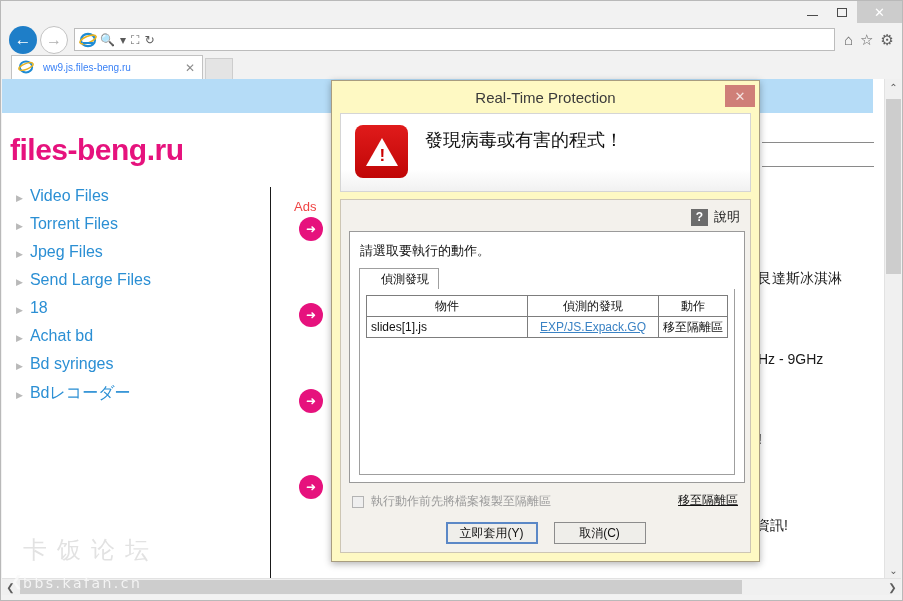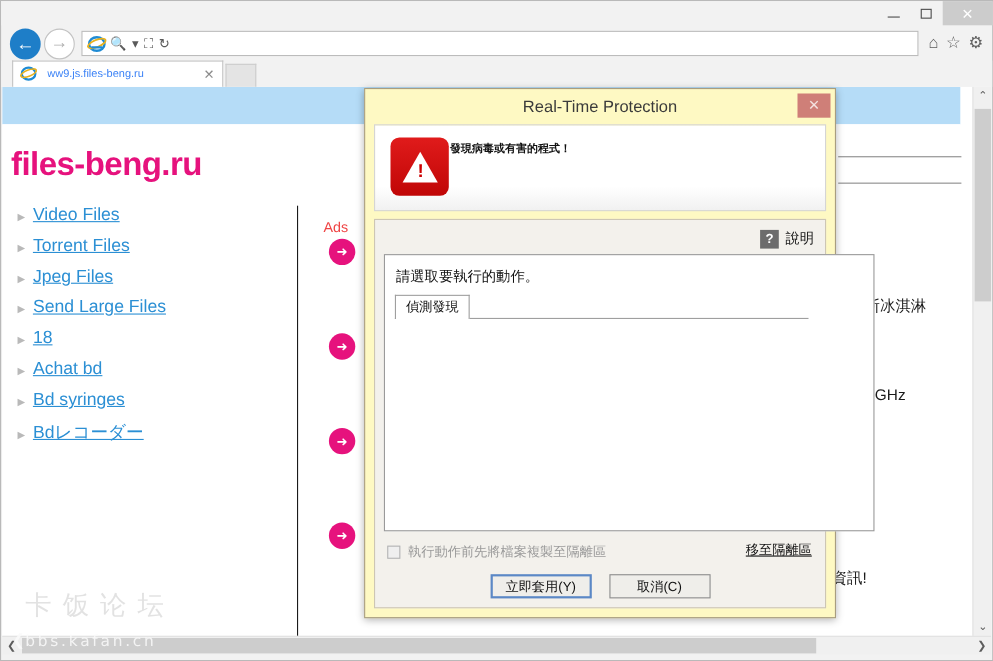--- a/index.html
+++ b/index.html
@@ -265,21 +265,20 @@
   }
   .link-arrow {
     color: #b9b9b9;
     font-size: 9px;
     margin-right: 7px;
     line-height: 1;
   }
   .link-item a {
     color: #2b8fd4;
     font-size: 16px;
-    text-decoration: underline;
     white-space: nowrap;
   }
   .col-divider {
     position: absolute;
     left: 268px; top: 74px;
     width: 1px; height: 410px;
     background: #1a1a1a;
   }
   .ads-head {
     position: absolute;
@@ -449,23 +448,23 @@
     position: absolute;
     left: -2px; top: 9px;
     width: 4px; height: 18px;
     color: #cc0000;
     font-size: 17px;
     font-weight: bold;
     line-height: 17px;
   }
   .warn-text {
     position: absolute;
-    left: 68px; top: 14px;
-    font-size: 10px;
-    font-weight: bold;
+    left: 84px; top: 14px;
+    font-size: 18px;
+    font-weight: normal;
     color: #111111;
   }
   .dlg-body {
     position: absolute;
     left: 8px; top: 118px;
     width: 411px; height: 354px;
     background: #f3f1ec;
     border: 1px solid #cdc6b4;
     box-sizing: border-box;
   }
@@ -486,21 +485,21 @@
     align-items: center;
     justify-content: center;
   }
   .help-label {
     font-size: 13px;
     color: #1b1b1b;
   }
   .panel {
     position: absolute;
     left: 8px; top: 31px;
-    width: 446px; height: 252px;
+    width: 396px; height: 252px;
     background: #ffffff;
     border: 1px solid #9a9a9a;
     box-sizing: border-box;
   }
   .panel-instr {
     position: absolute;
     left: 10px; top: 10px;
     font-size: 13px;
     color: #111111;
   }
@@ -510,21 +509,21 @@
     width: 376px; height: 22px;
   }
   .tab-btn {
     position: absolute;
     left: 0; top: 0;
     height: 22px;
     background: #ffffff;
     border: 1px solid #9f9f9f;
     border-bottom: none;
     box-sizing: border-box;
-    padding: 2px 9px 0 9px;
+    padding: 2px 9px 0 21px;
     font-size: 12px;
     color: #111111;
   }
   .tab-underline {
     position: absolute;
     left: 0; top: 21px;
     width: 376px; height: 1px;
     background: #9f9f9f;
   }
   .tab-content {
@@ -784,20 +783,38 @@
         </div>
 
         <div class="panel">
           <div class="panel-instr">請選取要執行的動作。</div>
 
           <div class="tabs">
             <div class="tab-underline"></div>
             <div class="tab-btn">偵測發現</div>
           </div>
 
+          <div class="tab-content">
+            <table class="detect">
+              <thead>
+                <tr>
+                  <th class="col-obj">物件</th>
+                  <th class="col-det">偵測的發現</th>
+                  <th class="col-act">動作</th>
+                </tr>
+              </thead>
+              <tbody>
+                <tr>
+                  <td class="obj">slides[1].js</td>
+                  <td class="det"><a>EXP/JS.Expack.GQ</a></td>
+                  <td class="act">移至隔離區</td>
+                </tr>
+              </tbody>
+            </table>
+          </div>
         </div>
 
         <div class="chk-row">
           <span class="chkbox"></span>
           <span class="chk-label">執行動作前先將檔案複製至隔離區</span>
         </div>
         <a class="virus-link">移至隔離區</a>
 
         <div class="btn-row">
           <div class="dlg-btn primary">立即套用(Y)</div>

